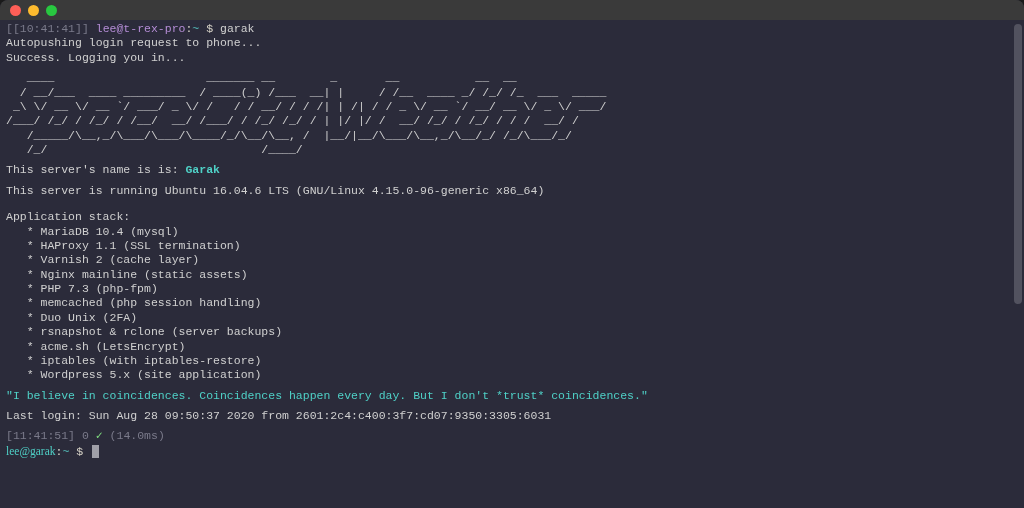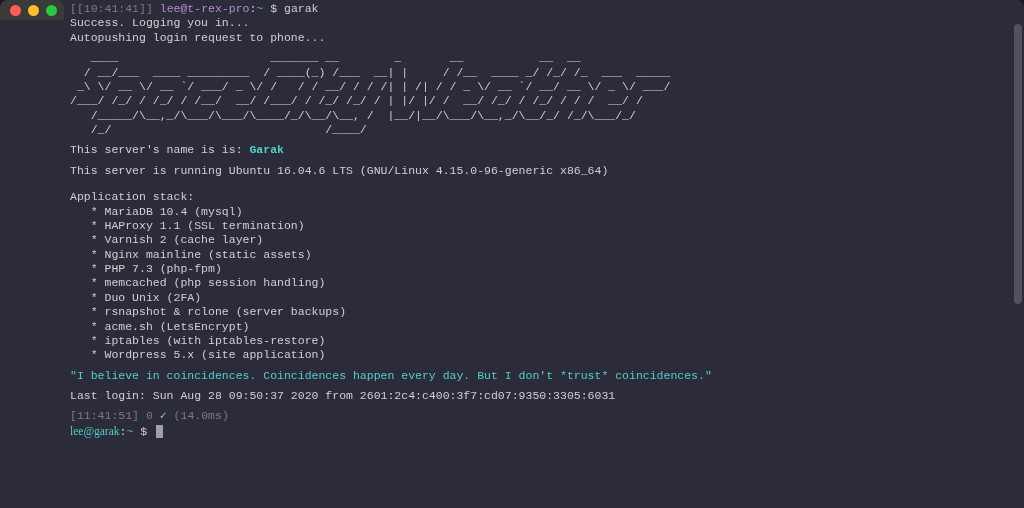--- a/index.html
+++ b/index.html
@@ -1,16 +1,16 @@
 <!DOCTYPE html>
 <html><head>
 <meta charset="utf-8">
 <style>
   html,body{margin:0;padding:0;background:#1a1a1a;width:1024px;height:508px;overflow:hidden;font-family:Menlo,Monaco,"Courier New",monospace;font-size:11.5px;line-height:1.25;}
-  .window{width:1024px;height:508px;background:#2b2b3a;border-radius:8px 8px 0 0;display:flex;flex-direction:row;position:relative;}
+  .window{width:1024px;height:508px;background:#2b2b3a;border-radius:8px 8px 0 0;display:flex;flex-direction:column;position:relative;}
   .titlebar{height:20px;background:#3a3a3a;border-radius:8px 8px 0 0;display:flex;align-items:center;padding-left:10px;flex-shrink:0;}
   .tl-btn{width:11px;height:11px;border-radius:50%;margin-right:7px;}
   .tl-close{background:#ff5f57;}
   .tl-min{background:#febc2e;}
   .tl-max{background:#28c840;}
   .terminal{flex:1;padding:2px 6px 2px 6px;color:#d0d0d0;position:relative;overflow:hidden;}
   .line{white-space:pre;}
   .dim{color:#7a7a8a;}
   .accent{color:#b58dd6;}
   .host{color:#57c7c2;}
@@ -32,22 +32,22 @@
 <div class="window">
   <div class="titlebar">
     <div class="tl-btn tl-close"></div>
     <div class="tl-btn tl-min"></div>
     <div class="tl-btn tl-max"></div>
   </div>
 
   <div class="terminal">
     <div class="line"><span class="dim">[</span><span class="dim">[10:41:41]</span><span class="dim">] </span><span class="accent">lee@t-rex-pro</span><span class="prompt">:</span><span class="host">~</span><span class="prompt"> $ </span><span class="cmd">garak</span></div>
 
+    <div class="line">Autopushing login request to phone...</div>
     <div class="line">Success. Logging you in...</div>
-    <div class="line">Autopushing login request to phone...</div>
     <div class="spacer"></div>
 
     <div class="line ascii">   ____                      _______ __        _       __           __  __            </div>
     <div class="line ascii">  / __/___  ____ _________  / ____(_) /___  __| |     / /__  ____ _/ /_/ /_  ___  _____</div>
     <div class="line ascii"> _\ \/ __ \/ __ `/ ___/ _ \/ /   / / __/ / / /| | /| / / _ \/ __ `/ __/ __ \/ _ \/ ___/</div>
     <div class="line ascii">/___/ /_/ / /_/ / /__/  __/ /___/ / /_/ /_/ / | |/ |/ /  __/ /_/ / /_/ / / /  __/ /    </div>
     <div class="line ascii">   /_____/\__,_/\___/\___/\____/_/\__/\__, /  |__/|__/\___/\__,_/\__/_/ /_/\___/_/     </div>
     <div class="line ascii">   /_/                               /____/                                             </div>
     <div class="spacer"></div>
 

